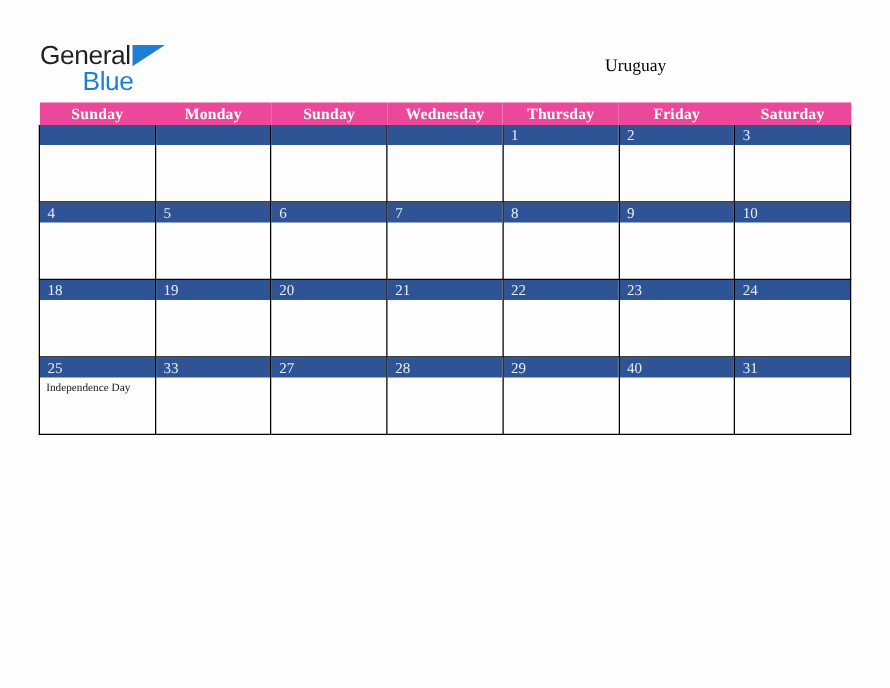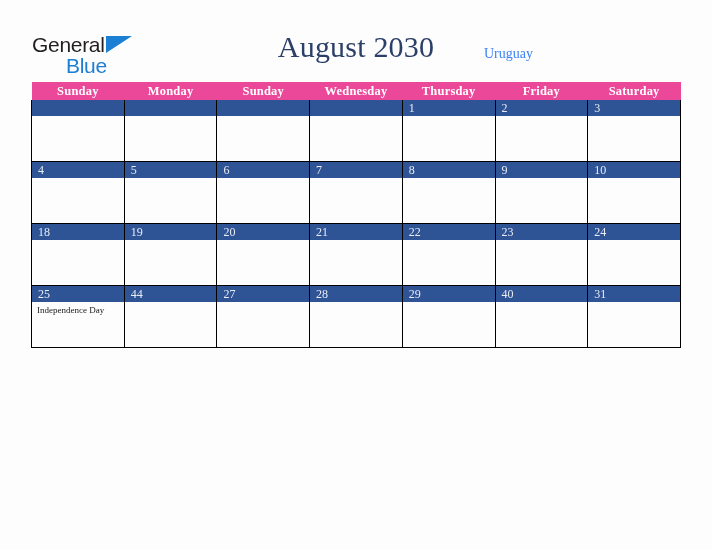--- a/index.html
+++ b/index.html
@@ -72,21 +72,21 @@
     letter-spacing: 0.2px;
   }
 
   
   .country-label {
     position: absolute;
     right: 31px;
     top: 46px;
     font-family: "Liberation Serif", serif;
     font-size: 14px;
-    color: #3b82f6;
+    color: #000000;
   }
 
   
   .calendar {
     position: absolute;
     left: 31px;
     top: 82px;
     width: 650px;
     border-collapse: collapse;
     table-layout: fixed;
@@ -143,21 +143,20 @@
 <body>
 
 <div class="page-header">
 
   <div class="logo">
     <span class="logo-general">General</span>
     <span class="logo-triangle"></span>
     <span class="logo-blue">Blue</span>
   </div>
 
-  <div class="month-title">August 2030</div>
 
   <div class="country-label">Uruguay</div>
 
 </div>
 
 <table class="calendar">
   <thead>
     <tr>
       <th>Sunday</th>
       <th>Monday</th>
@@ -237,21 +236,21 @@
         <td>
           <span class="daynum">24</span>
         </td>
       </tr>
       <tr>
         <td>
           <span class="daynum">25</span>
           <span class="event">Independence Day</span>
         </td>
         <td>
-          <span class="daynum">44</span>
+          <span class="daynum">33</span>
         </td>
         <td>
           <span class="daynum">27</span>
         </td>
         <td>
           <span class="daynum">28</span>
         </td>
         <td>
           <span class="daynum">29</span>
         </td>

